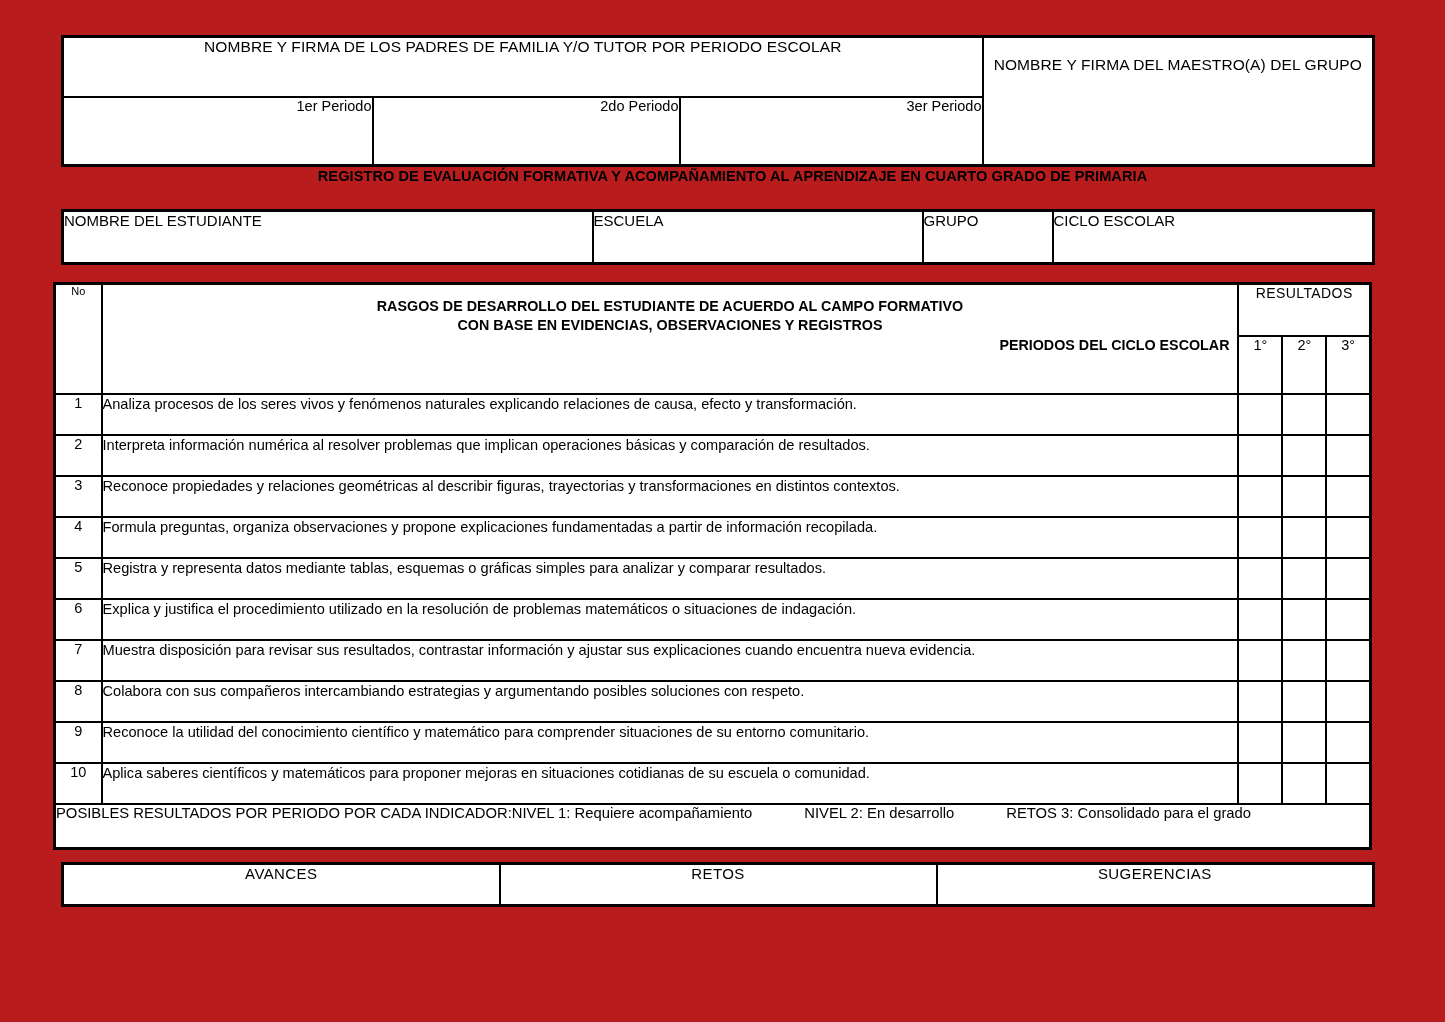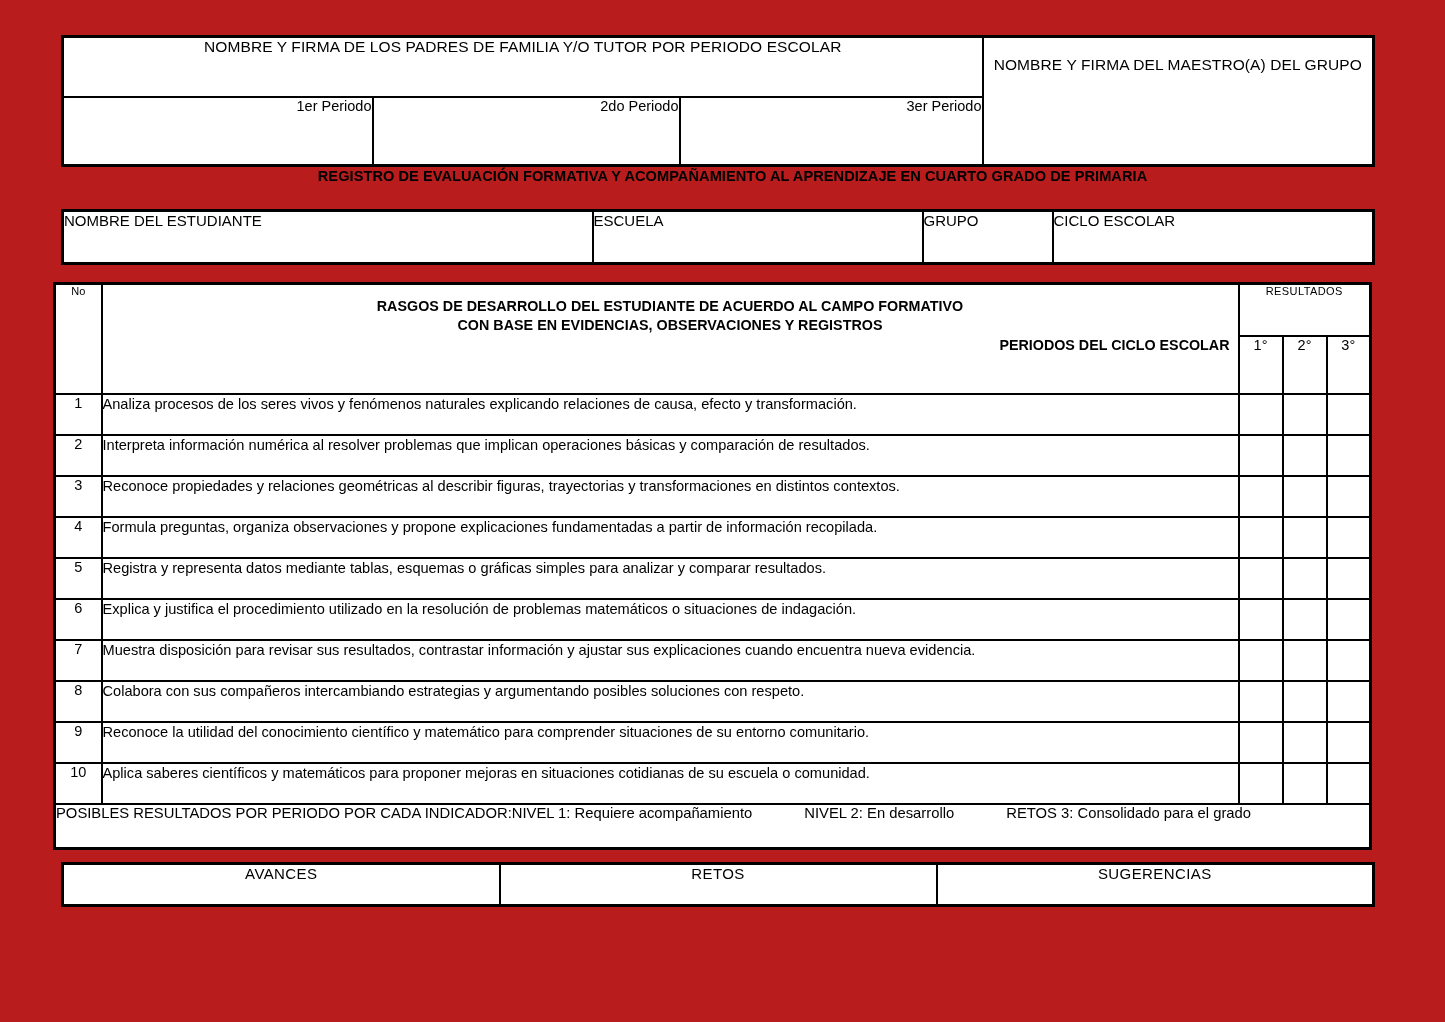--- a/index.html
+++ b/index.html
@@ -137,21 +137,21 @@
     position: absolute;
     right: 8px;
     top: 52px;
     font-size: 14.3px;
     font-weight: bold;
   }
   .th-resultados {
     height: 50px;
     text-align: center;
     vertical-align: middle;
-    font-size: 11px;
+    font-size: 14px;
     font-weight: bold;
     letter-spacing: 0.4px;
   }
   .th-period-num {
     width: 44px;
     height: 56px;
     text-align: center;
     vertical-align: middle;
     font-size: 14.5px;
     font-weight: bold;

